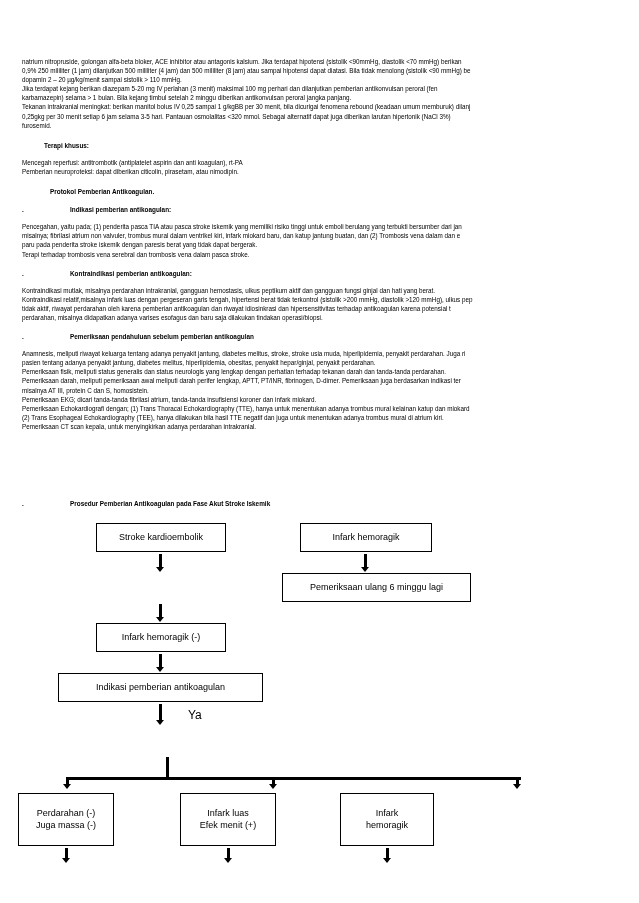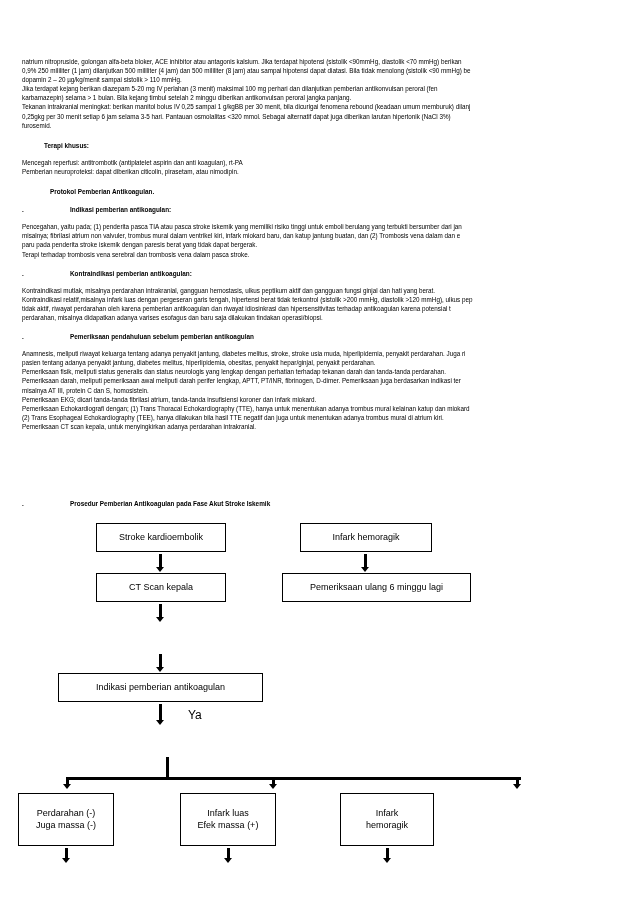--- a/index.html
+++ b/index.html
@@ -237,29 +237,29 @@
 
   <div class="arrow" style="left:156px; top:59px; height:18px;">
     <div class="shaft" style="height:13px;"></div>
     <div class="head" style="top:13px;"></div>
   </div>
   <div class="arrow" style="left:361px; top:59px; height:18px;">
     <div class="shaft" style="height:13px;"></div>
     <div class="head" style="top:13px;"></div>
   </div>
 
-  <div class="node" style="left:96px; top:78px; width:130px; height:29px;">CT Scan kepala</div>
 
   <div class="node" style="left:282px; top:78px; width:189px; height:29px;">Pemeriksaan ulang 6 minggu lagi</div>
 
   <div class="arrow" style="left:156px; top:109px; height:18px;">
     <div class="shaft" style="height:13px;"></div>
     <div class="head" style="top:13px;"></div>
   </div>
 
+  <div class="node" style="left:96px; top:128px; width:130px; height:29px;">Infark hemoragik (-)</div>
 
   <div class="arrow" style="left:156px; top:159px; height:18px;">
     <div class="shaft" style="height:13px;"></div>
     <div class="head" style="top:13px;"></div>
   </div>
 
   <div class="node" style="left:58px; top:178px; width:205px; height:29px;">Indikasi pemberian antikoagulan</div>
 
   <div class="arrow" style="left:156px; top:209px; height:22px;">
     <div class="shaft" style="height:16px;"></div>
@@ -282,21 +282,21 @@
   </div>
   <div class="arrow" style="left:513px; top:282px; height:14px;">
     <div class="shaft" style="height:7px;"></div>
     <div class="head" style="top:7px;"></div>
   </div>
 
   <div class="node" style="left:18px; top:298px; width:96px; height:53px; white-space:pre-line;">Perdarahan (-)
 Juga massa (-)</div>
 
   <div class="node" style="left:180px; top:298px; width:96px; height:53px; white-space:pre-line;">Infark luas
-Efek massa (+)</div>
+Efek menit (+)</div>
 
   <div class="node" style="left:340px; top:298px; width:94px; height:53px; white-space:pre-line;">Infark
 hemoragik</div>
 
   <div class="arrow" style="left:62px; top:353px; height:16px;">
     <div class="shaft" style="height:10px;"></div>
     <div class="head" style="top:10px;"></div>
   </div>
   <div class="arrow" style="left:224px; top:353px; height:16px;">
     <div class="shaft" style="height:10px;"></div>

